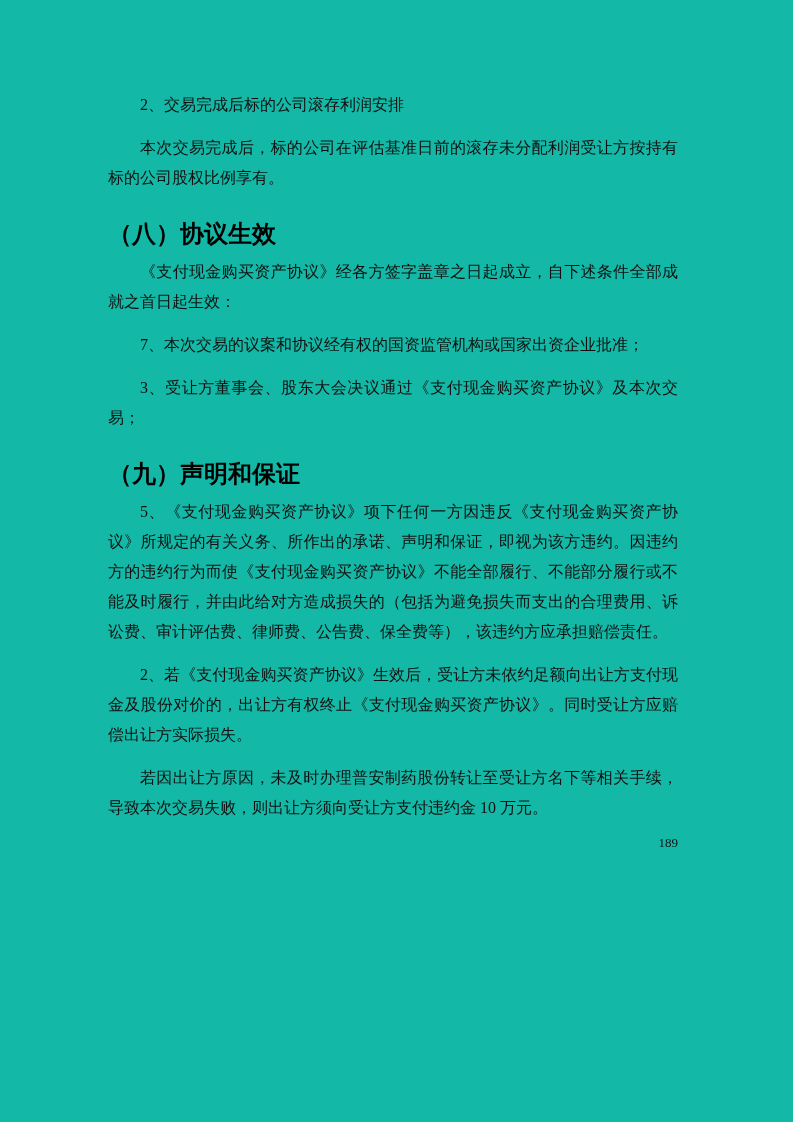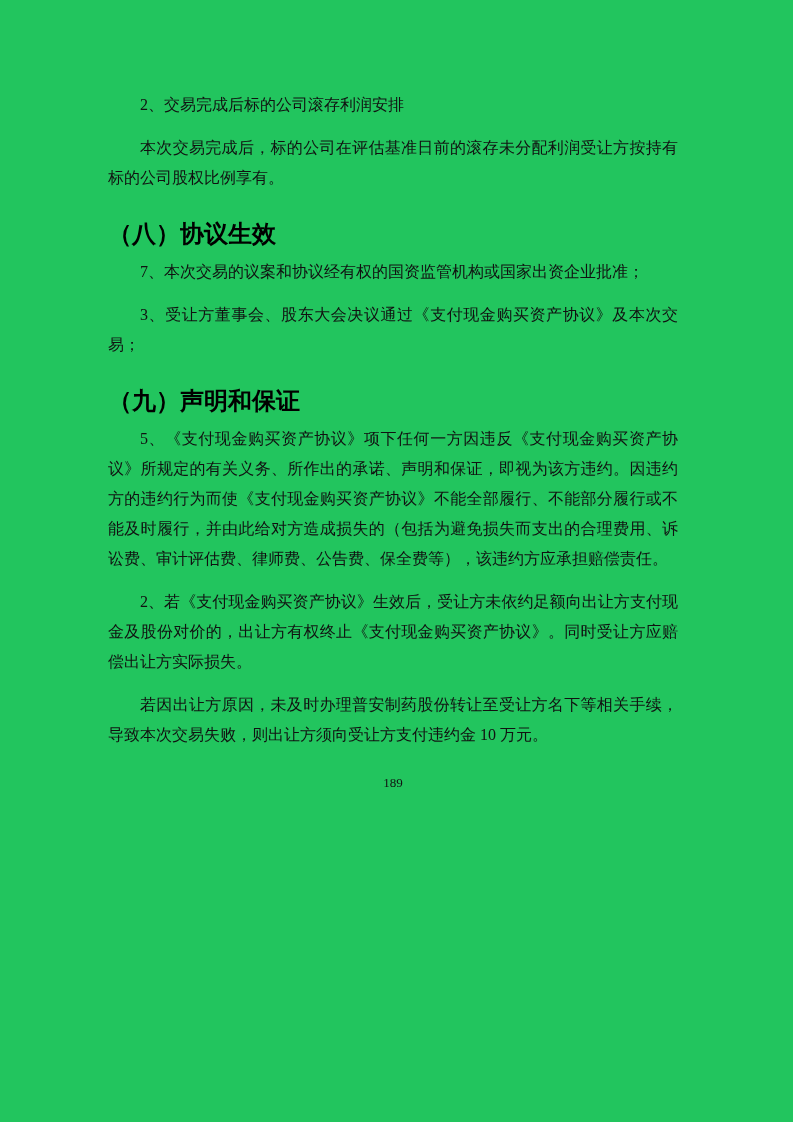--- a/index.html
+++ b/index.html
@@ -9,21 +9,21 @@
   }
   body {
     width: 793px;
     height: 1122px;
     overflow: hidden;
   }
   .page {
     box-sizing: border-box;
     width: 793px;
     height: 1122px;
-    background: #22c55e;
+    background: #14b8a6;
     padding: 90px 115px 0 108px;
     position: relative;
     color: #111111;
   }
   .doc-body {
     width: 570px;
   }
   .para {
     font-family: "Liberation Serif", "DejaVu Serif", serif;
     font-size: 16px;
@@ -45,33 +45,34 @@
     text-indent: 0;
     color: #000000;
   }
   .heading + .para {
     margin-top: 8px;
   }
   .page-number {
     font-family: "Liberation Serif", "DejaVu Serif", serif;
     font-size: 13px;
     line-height: 20px;
-    text-align: center;
-    margin-top: 23px;
+    text-align: right;
+    margin-top: 10px;
     color: #111111;
   }
 </style>
 </head>
 <body>
 
 <div class="page">
   <div class="doc-body">
       <div class="para">2、交易完成后标的公司滚存利润安排</div>
       <div class="para">本次交易完成后，标的公司在评估基准日前的滚存未分配利润受让方按持有标的公司股权比例享有。</div>
       <div class="heading">（八）协议生效</div>
+      <div class="para">《支付现金购买资产协议》经各方签字盖章之日起成立，自下述条件全部成就之首日起生效：</div>
       <div class="para">7、本次交易的议案和协议经有权的国资监管机构或国家出资企业批准；</div>
       <div class="para">3、受让方董事会、股东大会决议通过《支付现金购买资产协议》及本次交易；</div>
       <div class="heading">（九）声明和保证</div>
       <div class="para">5、《支付现金购买资产协议》项下任何一方因违反《支付现金购买资产协议》所规定的有关义务、所作出的承诺、声明和保证，即视为该方违约。因违约方的违约行为而使《支付现金购买资产协议》不能全部履行、不能部分履行或不能及时履行，并由此给对方造成损失的（包括为避免损失而支出的合理费用、诉讼费、审计评估费、律师费、公告费、保全费等），该违约方应承担赔偿责任。</div>
       <div class="para">2、若《支付现金购买资产协议》生效后，受让方未依约足额向出让方支付现金及股份对价的，出让方有权终止《支付现金购买资产协议》。同时受让方应赔偿出让方实际损失。</div>
       <div class="para">若因出让方原因，未及时办理普安制药股份转让至受让方名下等相关手续，导致本次交易失败，则出让方须向受让方支付违约金 10 万元。</div>
     </div>
   <div class="page-number">189</div>
 </div>
 

